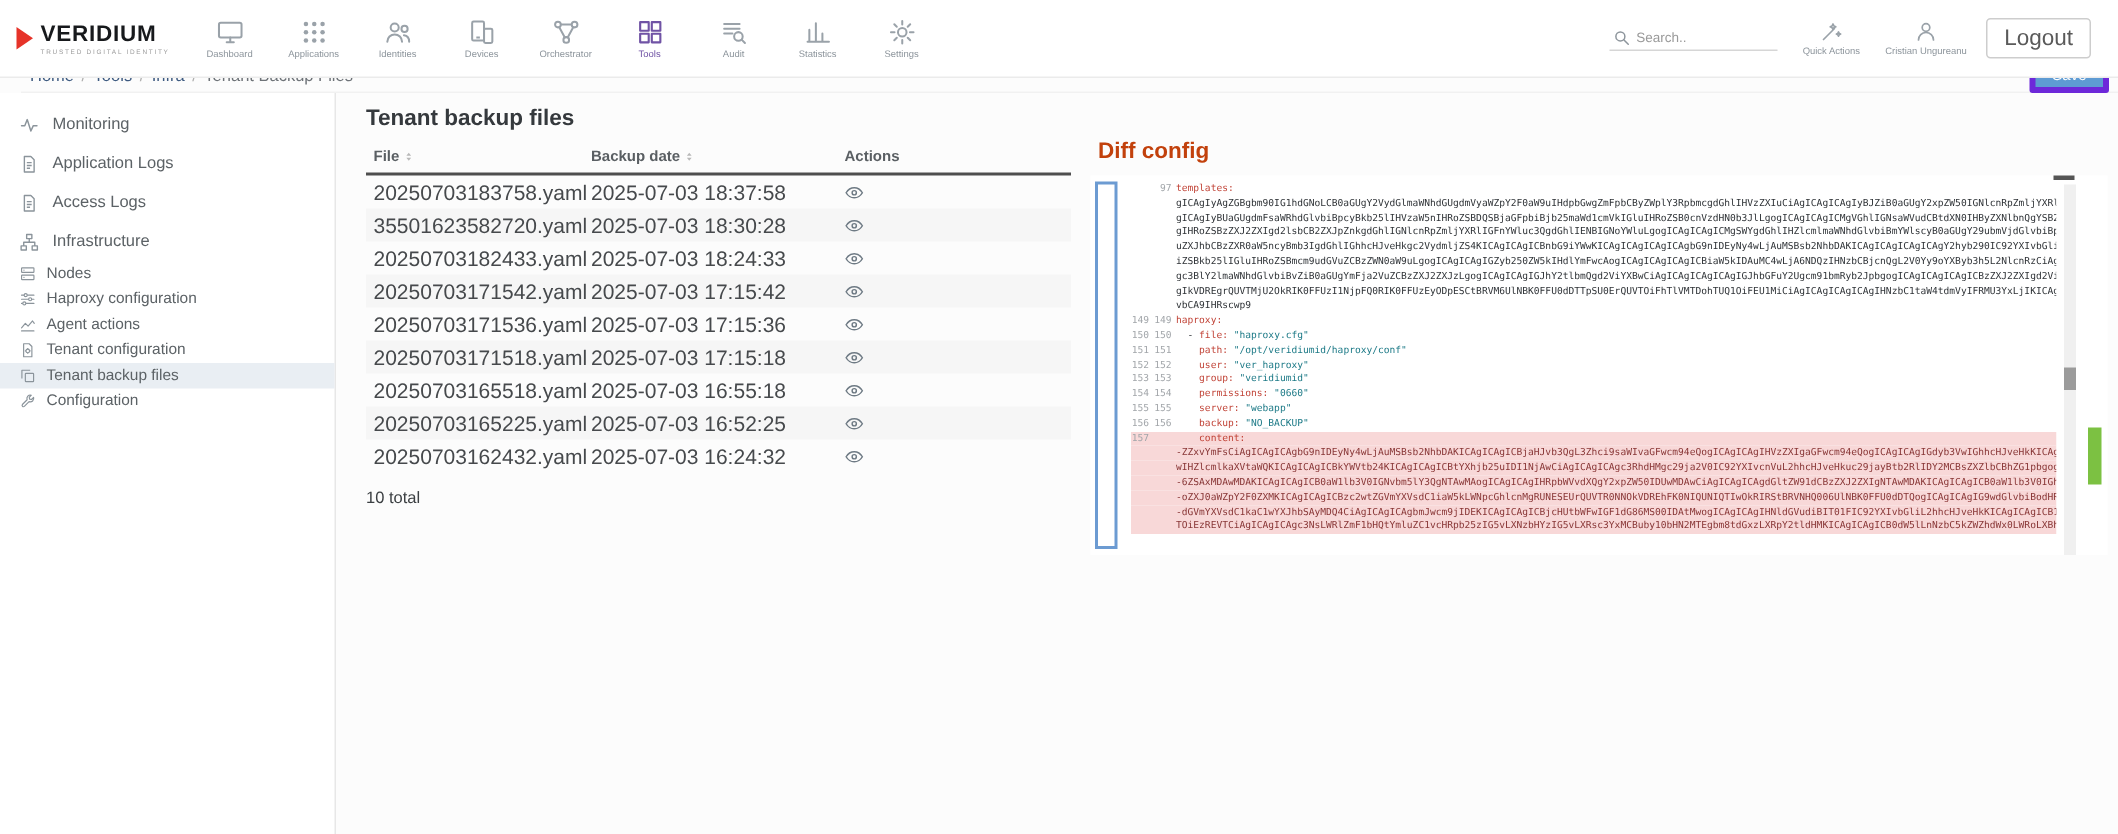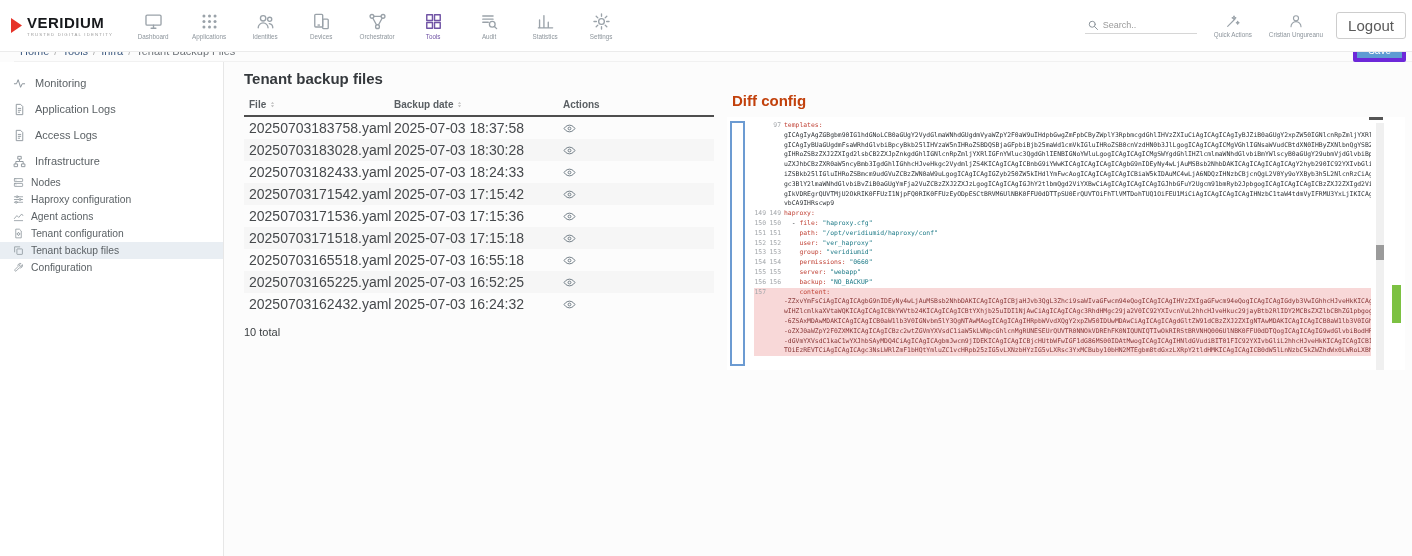--- a/index.html
+++ b/index.html
@@ -11,21 +11,21 @@
 .logo-mark{flex:0 0 auto}
 .brand{font-size:15px;font-weight:800;letter-spacing:.5px;color:#17191c}
 .tagline{font-size:4.3px;letter-spacing:1.15px;color:#9b9b9b;margin-top:1px;white-space:nowrap}
 .nav-menu{display:flex;height:40px;margin-left:4px}
 .nav-item{width:56px;display:flex;flex-direction:column;align-items:center;justify-content:center;gap:2px;color:#9aa2a9;cursor:pointer}
 .nav-item .ic{display:flex}
 .nav-item .ic svg{width:19px;height:19px}
 .nav-label{font-size:6.3px;color:#8d959c;white-space:nowrap}
 .nav-item.active{color:#7053a5}
 .nav-item.active .nav-label{color:#7053a5}
-.nav-right{margin-left:auto;display:flex;align-items:center;gap:13px;padding-right:6px}
+.nav-right{margin-left:auto;display:flex;align-items:center;gap:13px;padding-right:18px}
 .search{display:flex;align-items:center;border-bottom:1px solid #d6d6d6;padding:2px;width:112px}
 .search .ic{display:flex;color:#8d959c}
 .search .ic svg{width:12px;height:12px}
 .search input{border:0;outline:0;font-size:9px;width:92px;margin-left:4px;color:#555;background:transparent;font-family:inherit}
 .search input::placeholder{color:#9a9a9a}
 .nav-item.small{width:auto;min-width:46px}
 .nav-item.small .ic svg{width:16px;height:16px}
 .logout{background:#fff;border:1px solid #cdcdcd;border-radius:3px;font-size:15px;color:#5a5a5a;padding:4px 11px;cursor:pointer;font-family:inherit}
 
 .crumbbar{position:absolute;top:40px;left:14px;right:0;height:22px;display:flex;align-items:center;padding:0 6px;font-size:11px;background:#fcfcfc;border-bottom:1px solid #f1f1f1}
@@ -359,21 +359,21 @@
           <div class="td c2">
             <span class="ic eye">
               <svg viewBox="0 0 24 24" fill="none" stroke="currentColor" stroke-width="1.8">
                 <path d="M2 12s3.6-6.2 10-6.2S22 12 22 12s-3.6 6.2-10 6.2S2 12 2 12z"></path>
                 <circle cx="12" cy="12" r="2.6"></circle>
               </svg>
             </span>
           </div>
         </div>
         <div class="tr">
-          <div class="td c0">20250703183028.yaml</div>
+          <div class="td c0">35501623582720.yaml</div>
           <div class="td c1">2025-07-03 18:30:28</div>
           <div class="td c2">
             <span class="ic eye">
               <svg viewBox="0 0 24 24" fill="none" stroke="currentColor" stroke-width="1.8">
                 <path d="M2 12s3.6-6.2 10-6.2S22 12 22 12s-3.6 6.2-10 6.2S2 12 2 12z"></path>
                 <circle cx="12" cy="12" r="2.6"></circle>
               </svg>
             </span>
           </div>
         </div>

